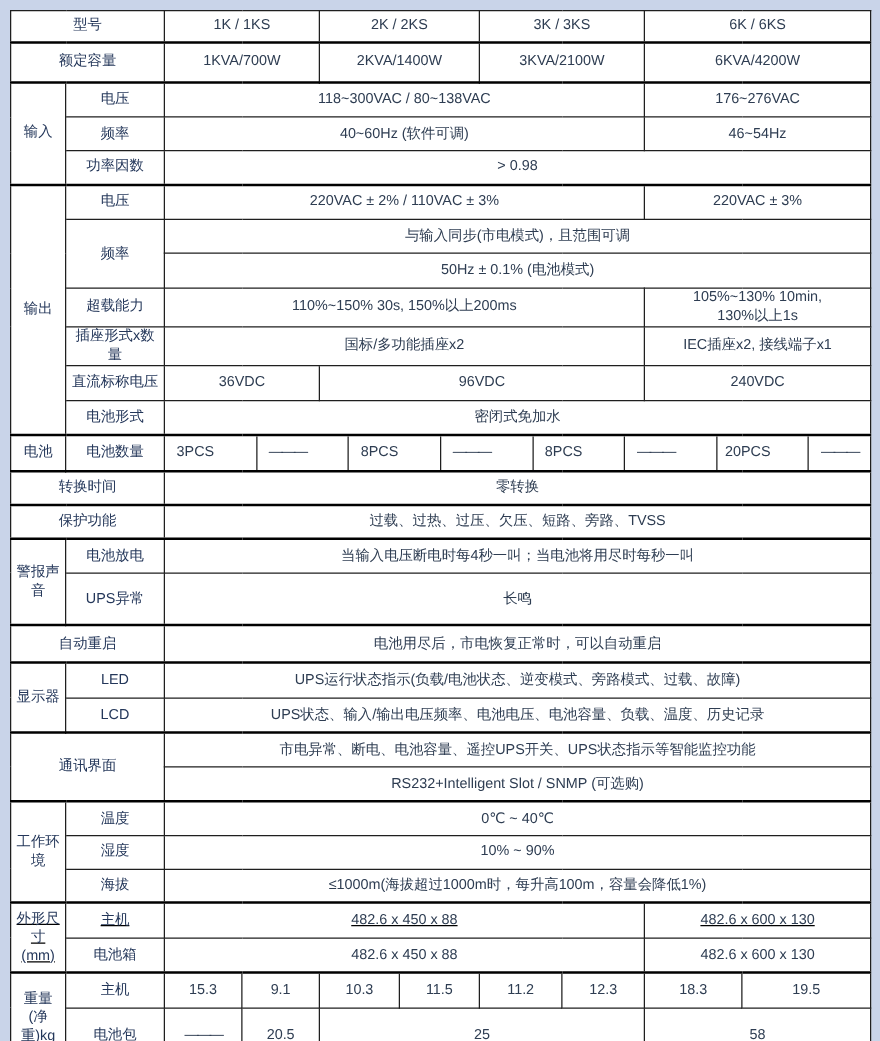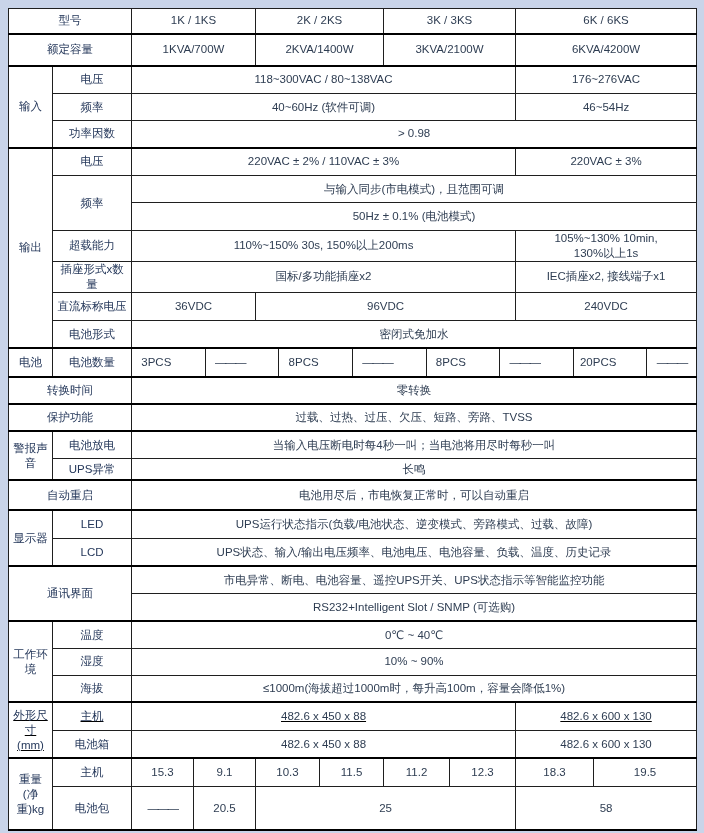--- a/index.html
+++ b/index.html
@@ -141,21 +141,21 @@
         </tr>
         <tr class="sec" style="height: 27px;">
           <td colspan="2" class="label">保护功能</td>
           <td colspan="8">过载、过热、过压、欠压、短路、旁路、TVSS</td>
         </tr>
         <tr class="sec" style="height: 27px;">
           <td rowspan="2" class="label">警报声音</td>
           <td class="label">电池放电</td>
           <td colspan="8">当输入电压断电时每4秒一叫；当电池将用尽时每秒一叫</td>
         </tr>
-        <tr style="height: 22px; border-radius: 10px;">
+        <tr style="height: 42px; border-radius: 10px;">
           <td class="label">UPS异常</td>
           <td colspan="8">长鸣</td>
         </tr>
         <tr class="sec" style="height: 30px;">
           <td colspan="2" class="label">自动重启</td>
           <td colspan="8">电池用尽后，市电恢复正常时，可以自动重启</td>
         </tr>
         <tr class="sec" style="height: 28px;">
           <td rowspan="2" class="label">显示器</td>
           <td class="label">LED</td>

